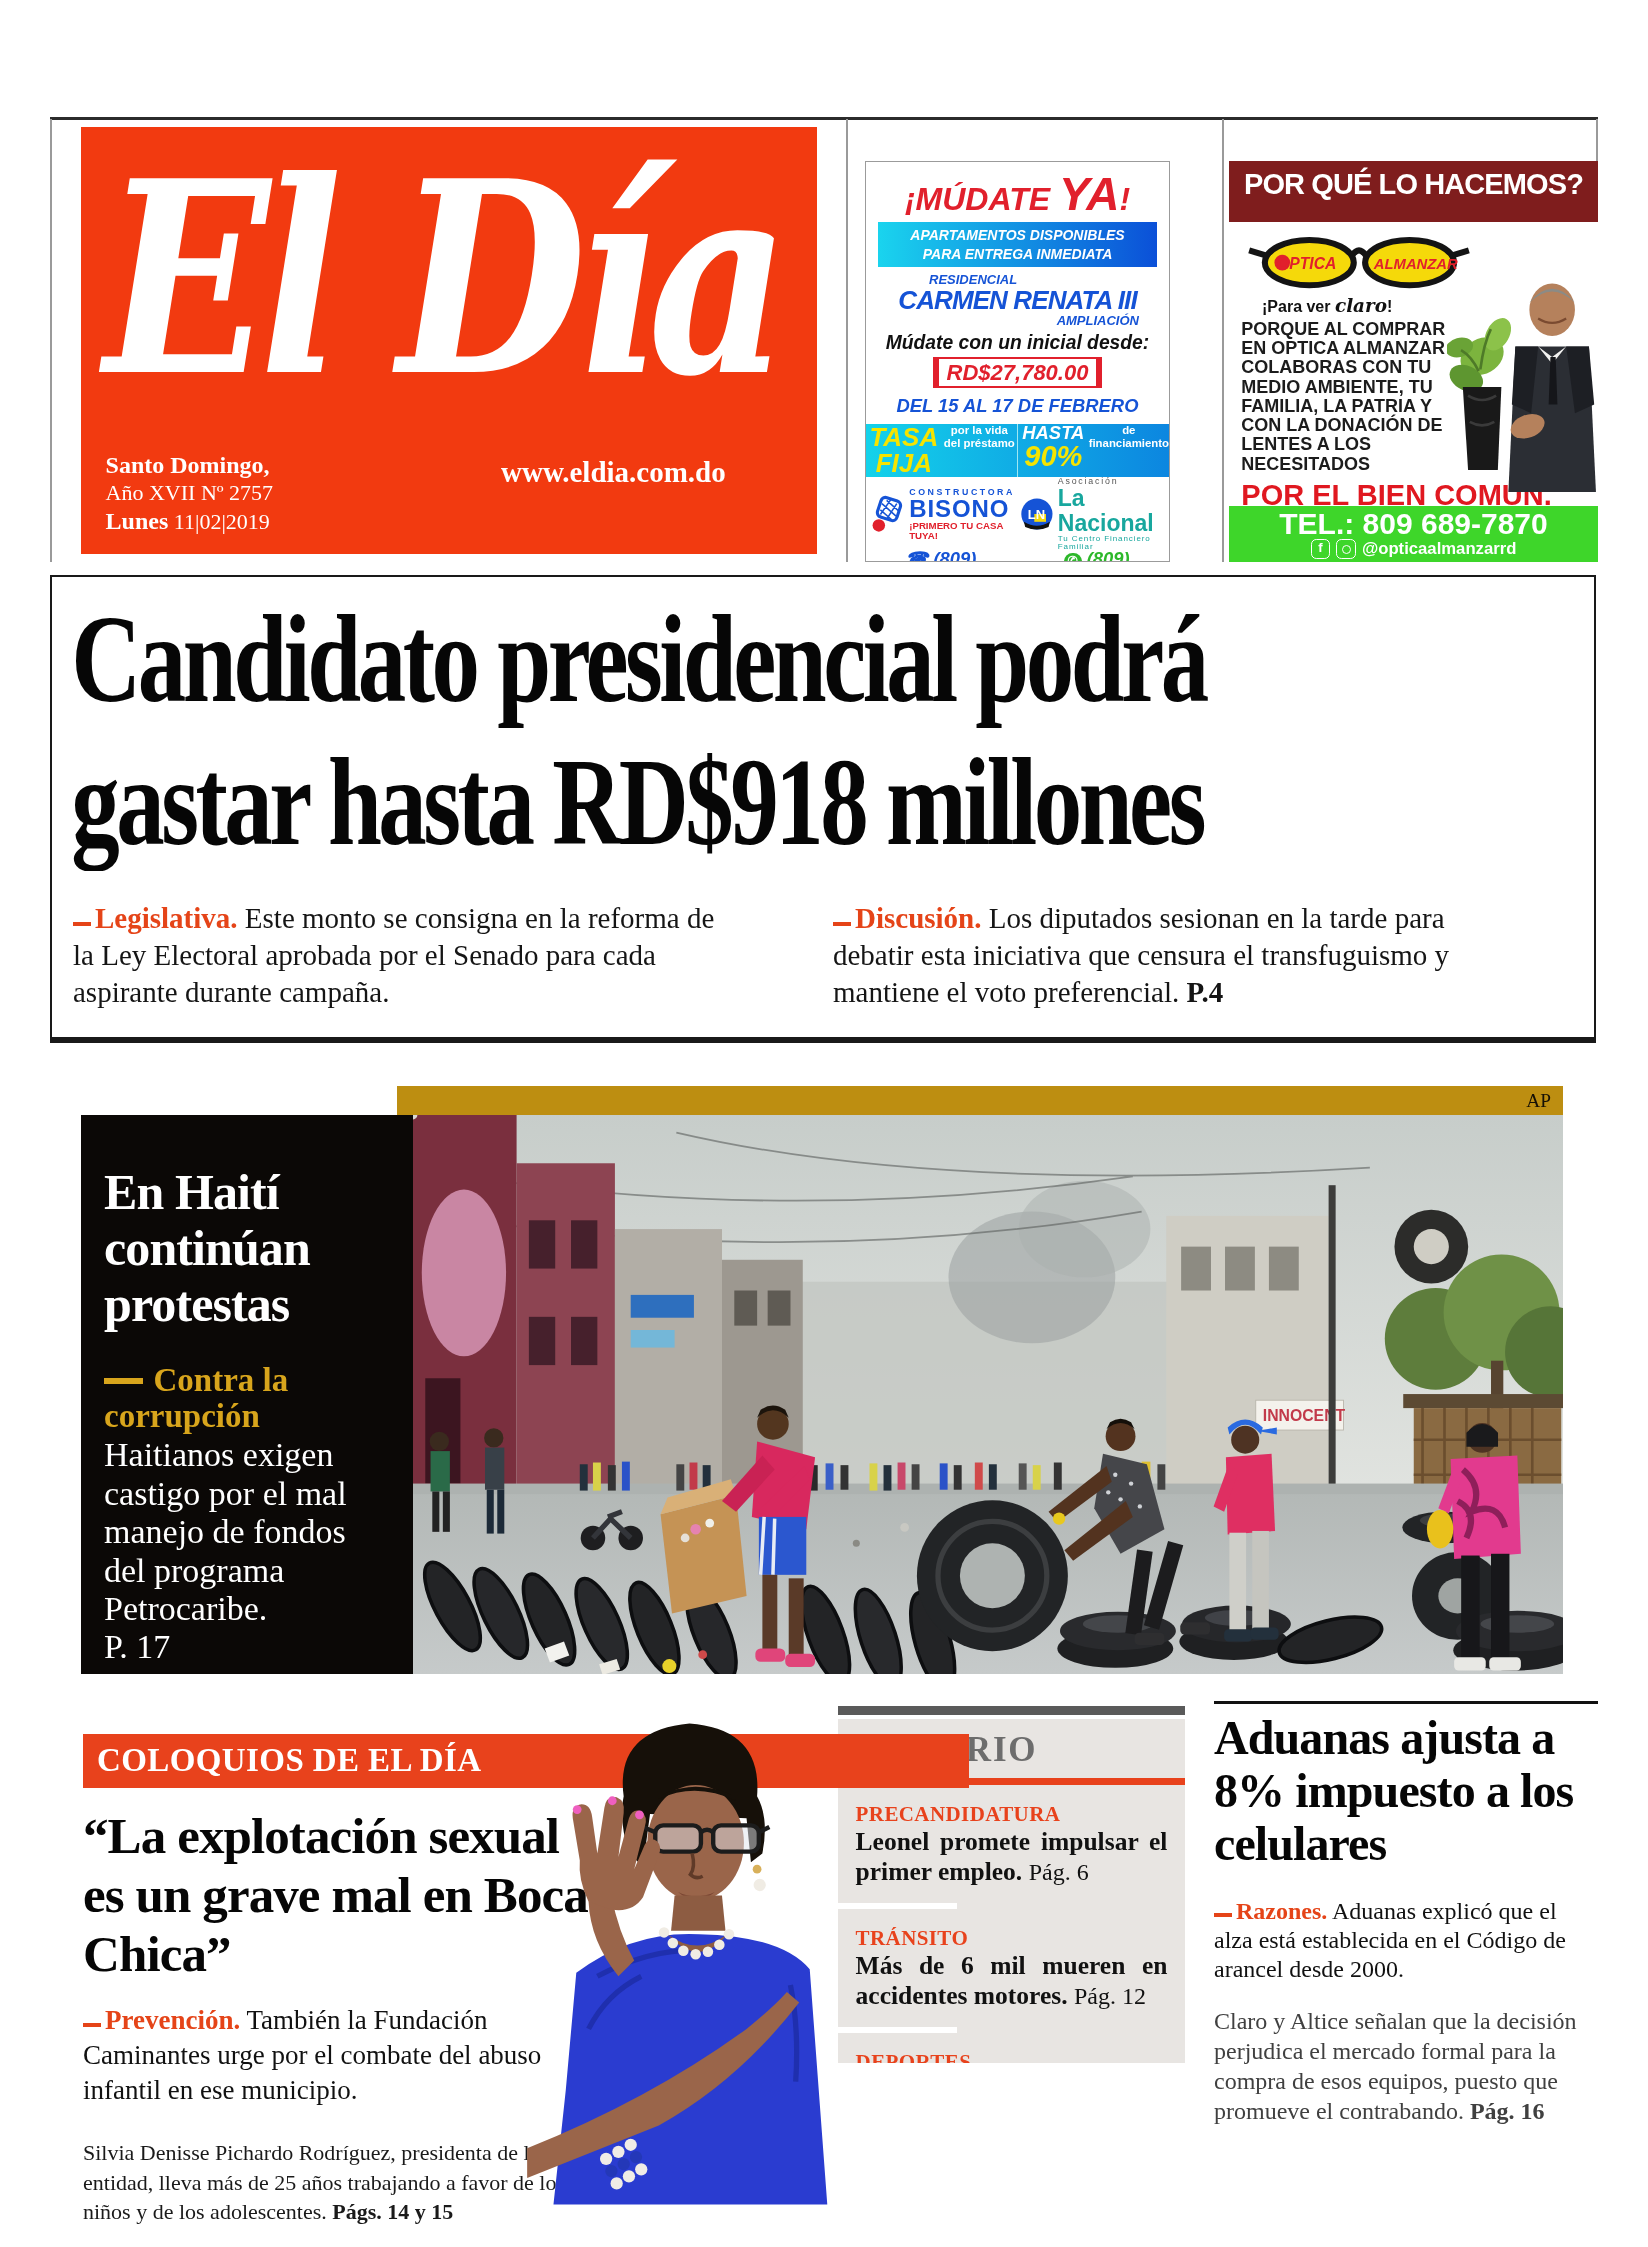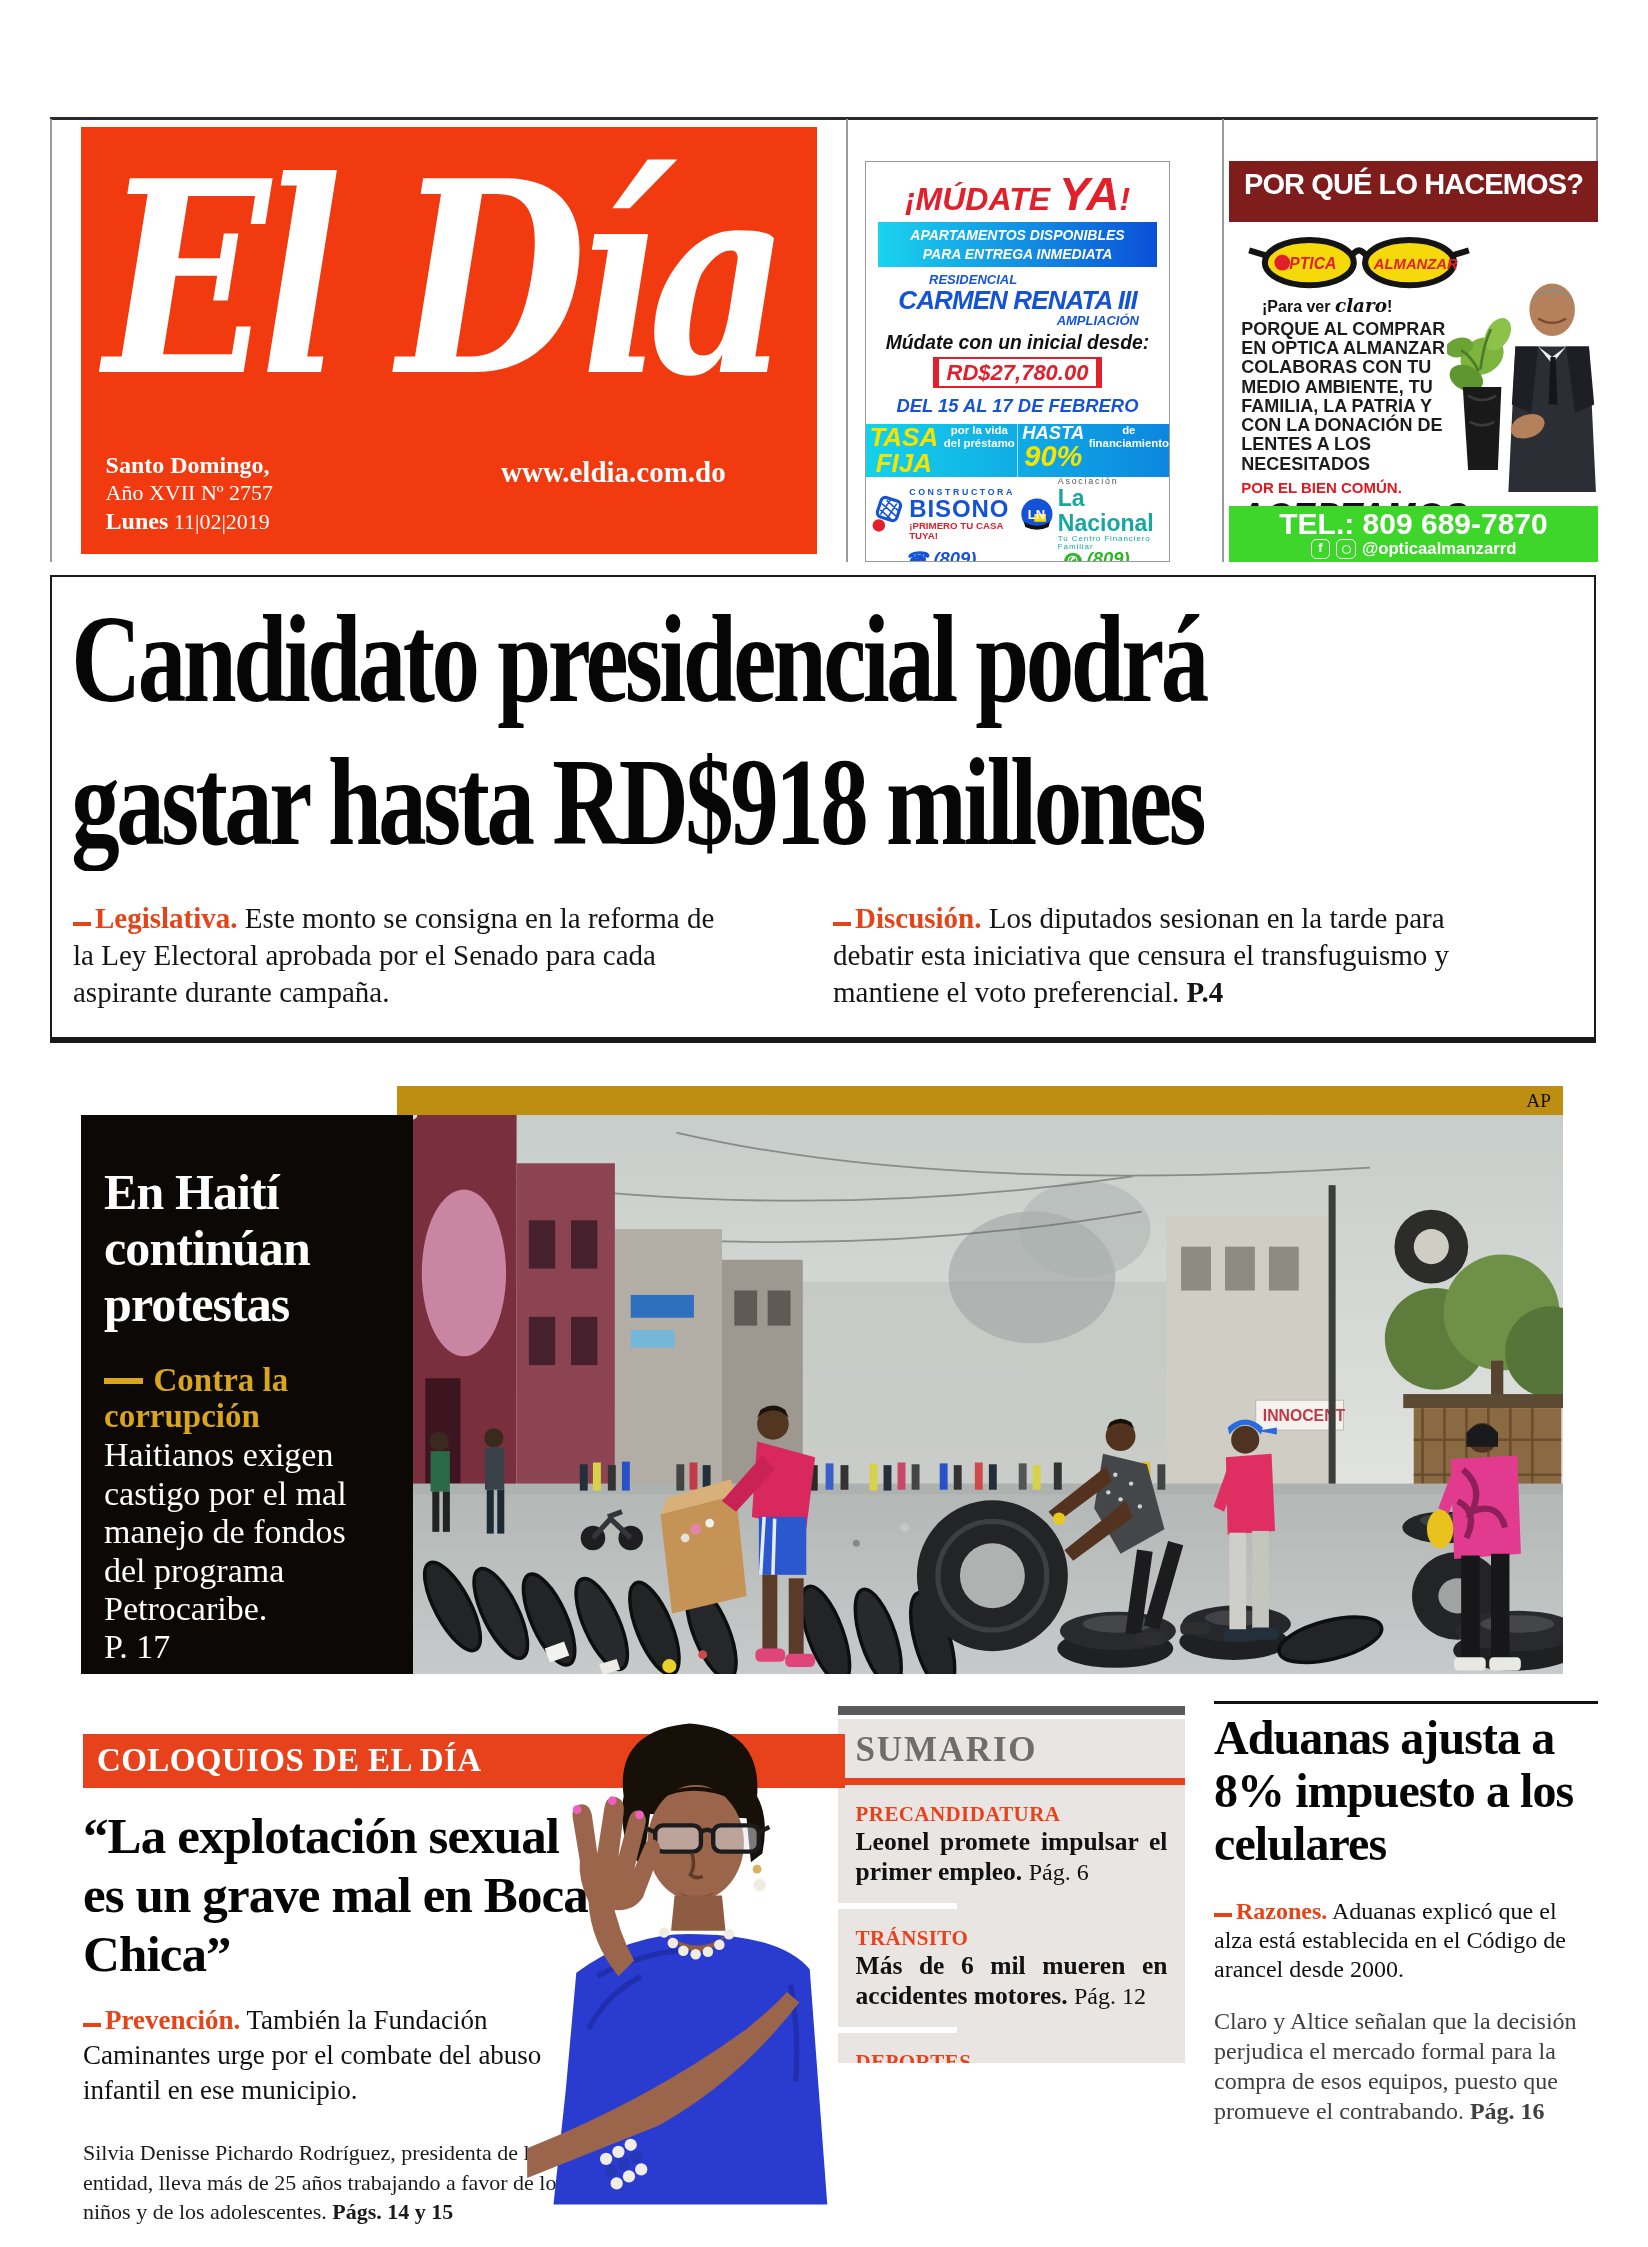--- a/index.html
+++ b/index.html
@@ -46,21 +46,21 @@
   .mud-phones{margin-top:0.9px;display:flex;justify-content:center;gap:8.8px;align-items:center;font-weight:bold;font-style:italic;font-size:18.4px;}
   .ph-blue{color:#1553d6;}
   .ph-green{color:#2db82a;}
   .wa{display:inline-block;width:17.6px;height:17.6px;border-radius:50%;background:#2db82a;color:#fff;font-size:12.3px;line-height:17.6px;text-align:center;font-style:normal;}
   
   .ad-optica{left:1229px;top:161px;width:369px;height:401px;background:#fff;font-family:"Liberation Sans",sans-serif;overflow:hidden;}
   .opt-head{background:#7f1d1d;height:61px;line-height:47px;text-align:center;color:#fff;font-weight:bold;font-size:29px;letter-spacing:-0.9px;}
   .opt-tag{margin:1.8px 0 0 33px;font-weight:bold;font-size:16px;color:#111;font-family:"Liberation Sans",sans-serif;}
   .opt-tag .claro{font-family:"DejaVu Serif",serif;font-style:italic;font-size:18.4px;}
   .opt-body{margin:3.5px 0 0 12.3px;width:219px;font-weight:bold;font-size:18px;line-height:1.07;color:#1c1c1c;}
-  .opt-bien{margin:5.3px 0 0 12.3px;color:#e01820;font-weight:bold;font-size:15px;}
+  .opt-bien{margin:5.3px 0 0 12.3px;color:#e01820;font-weight:bold;font-size:29px;}
   .opt-acep{margin:1.8px 0 0 10.5px;color:#111;font-weight:bold;font-style:italic;font-size:35px;line-height:.95;letter-spacing:0.9px;}
   .opt-seg{margin:0 0 0 10.5px;color:#111;font-weight:bold;font-style:italic;font-size:20px;letter-spacing:0.9px;}
   .opt-band{position:absolute;left:0;bottom:0;width:100%;height:56px;background:#3ed62a;color:#fff;text-align:center;}
   .opt-tel{font-weight:bold;font-size:30px;line-height:1.05;margin-top:1.8px;}
   .opt-soc{display:flex;justify-content:center;align-items:center;gap:6.1px;font-weight:bold;font-size:16.7px;line-height:1;}
   .soc-ic{display:inline-block;width:17.6px;height:17.6px;border:1.8px solid #fff;border-radius:5.3px;color:#fff;font-size:13px;line-height:16.7px;text-align:center;font-weight:bold;}
   .soc-ic.ig{position:relative;}
   .soc-ic.ig::after{content:"";position:absolute;left:4.4px;top:4.4px;width:7px;height:7px;border:1.8px solid #fff;border-radius:50%;}
   .opt-man{position:absolute;right:1.8px;top:112px;}
   
@@ -75,21 +75,21 @@
   .pg-bold{font-weight:bold;}
   
   .gold-band{left:397px;top:1086px;width:1166px;height:29px;background:#bd8e11;color:#151005;font-size:19.3px;line-height:29px;text-align:right;padding-right:12px;box-sizing:border-box;}
   .haiti-panel{left:81px;top:1115px;width:332px;height:559px;background:#0b0806;color:#fff;box-sizing:border-box;padding:49px 21px 0 23px;}
   .haiti-title{font-weight:bold;font-size:50px;line-height:1.12;letter-spacing:-0.9px;}
   .haiti-kicker{margin-top:30px;color:#d8a51c;font-weight:bold;font-size:33px;line-height:1.1;width:263px;}
   .kick-dash{display:inline-block;width:39px;height:6.1px;background:#d8a51c;margin-right:10.5px;vertical-align:7px;}
   .haiti-body{margin-top:1.8px;font-size:34px;line-height:1.13;width:290px;}
   .haiti-photo{left:413px;top:1115px;width:1150px;height:559px;}
   
-  .colo-band{left:83px;top:1734px;width:762px;height:54px;background:#e8421c;z-index:1;}
+  .colo-band{left:83px;top:1734px;width:886px;height:54px;background:#e8421c;z-index:1;}
   .colo-band-label{color:#fff;font-weight:bold;font-size:33px;line-height:53px;padding-left:14px;letter-spacing:0.4px;}
   .woman{left:527px;top:1713px;z-index:2;}
   .colo-headline{left:83px;top:1807px;width:527px;font-weight:bold;font-size:51px;line-height:1.16;letter-spacing:-0.9px;color:#060606;}
   .colo-deck{left:83px;top:2003px;width:496px;font-size:27px;line-height:1.3;}
   .colo-cap{left:83px;top:2138px;width:514px;font-size:22px;line-height:1.35;color:#1a1a1a;}
   
   .sumario{left:838px;top:1706px;width:347px;}
   .sum-topbar{height:8.8px;background:#5a5a5a;}
   .sum-panel{margin-top:4.4px;background:#e8e5e2;height:344px;box-sizing:border-box;padding:10.5px 17.6px 0 17.6px;overflow:hidden;}
   .sum-title{color:#6d6d6d;font-weight:bold;font-size:35px;letter-spacing:1.8px;}

